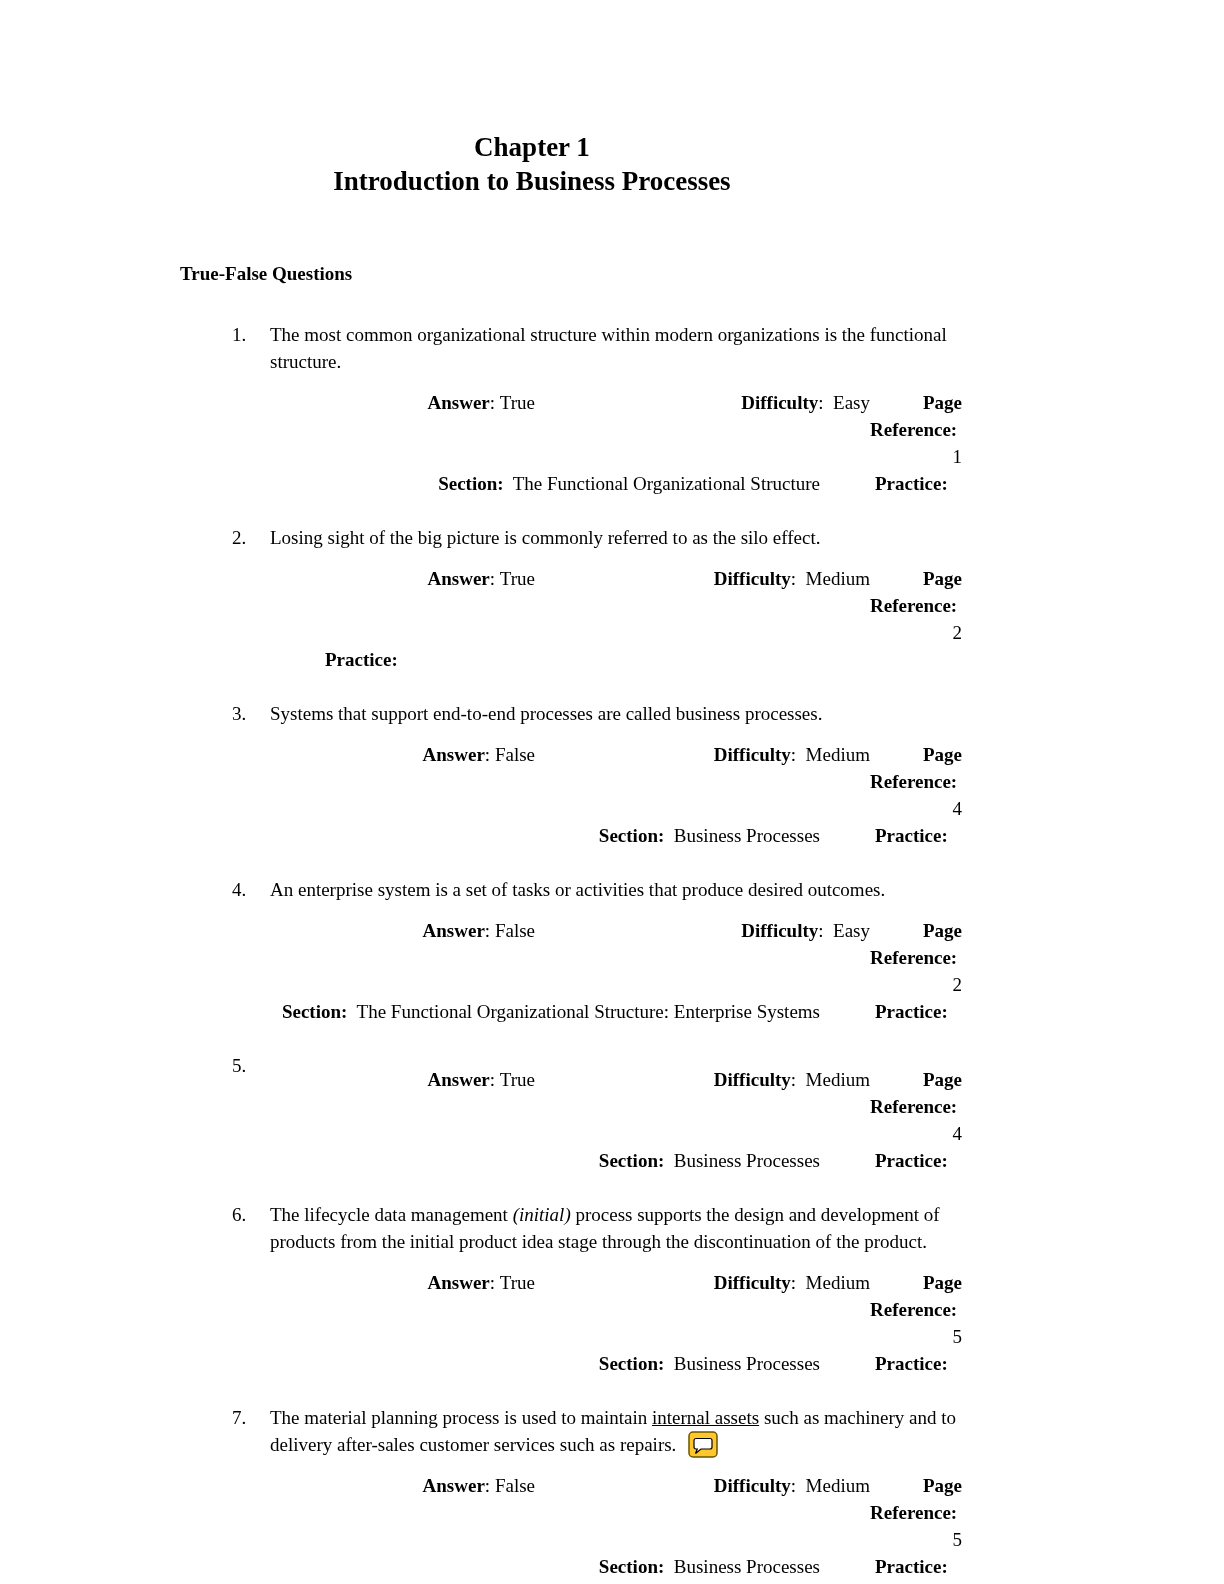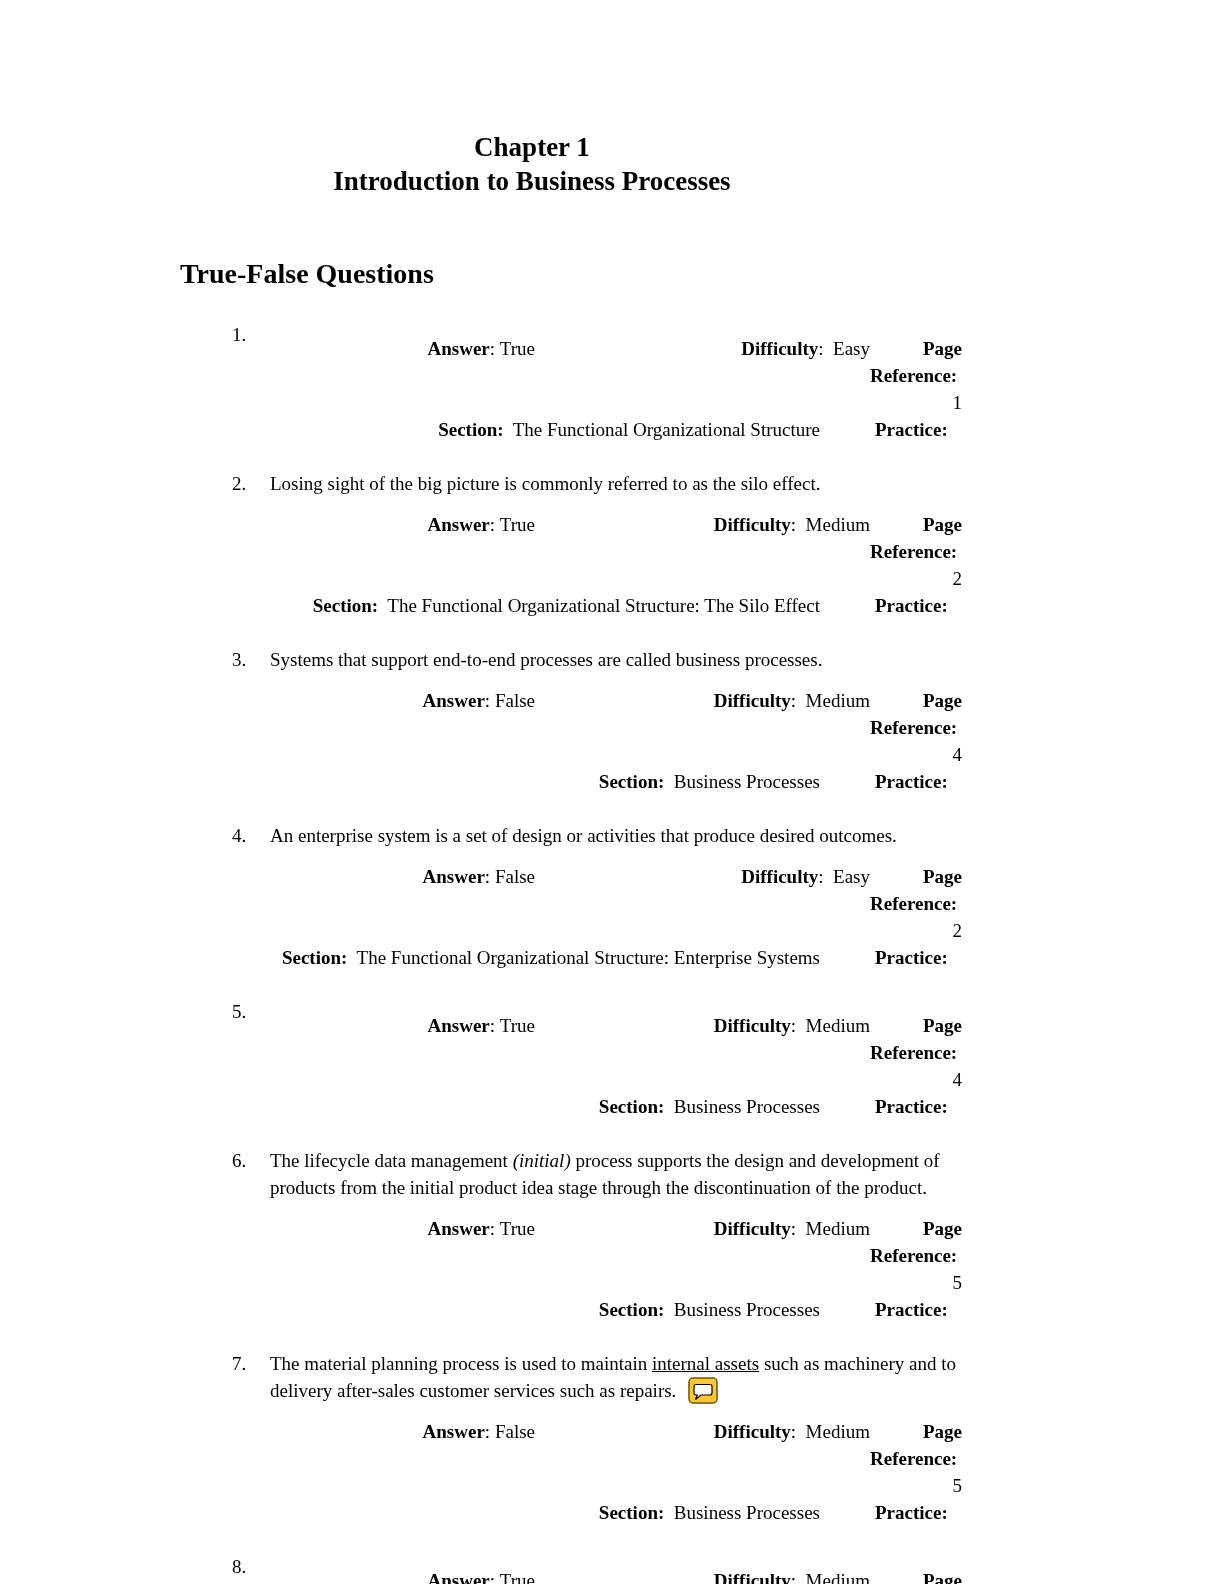--- a/index.html
+++ b/index.html
@@ -15,21 +15,21 @@
     padding-top: 130px;
     overflow: hidden;
   }
   .titles {
     text-align: center;
     font-weight: bold;
     font-size: 27px;
     line-height: 34px;
   }
   .section-heading {
-    font-size: 28px;
+    font-size: 19px;
     font-weight: bold;
     margin: 62px 0 4px 180px;
   }
   .qlist {
     margin: 34px 161px 0 232px;
   }
   .question {
     display: grid;
     grid-template-columns: 38px 1fr;
     margin-bottom: 27px;
@@ -64,20 +64,21 @@
     <div>Chapter 1</div>
     <div>Introduction to Business Processes</div>
   </div>
 
   <div class="section-heading">True-False Questions</div>
 
   <div class="qlist">
       <div class="question">
         <div class="qnum">1.</div>
         <div class="qbody">
+          <p class="qtext"><span class="run">The most common organizational structure within modern organizations is the functional structure.</span></p>
           <div class="qmeta">
             <div class="meta-row1">
               <span class="answer-cell"><b>Answer</b><span>:&nbsp;True</span></span>
               <span class="difficulty-cell"><b>Difficulty</b><span>:&nbsp; Easy</span></span>
               <span class="pageref-cell"><b>Page Reference:</b><span>&nbsp; 1</span></span>
             </div>
             <div class="meta-row2">
               <span class="sec-cell"><b>Section:</b><span>&nbsp; The Functional Organizational Structure</span></span>
               <span class="practice-cell"><b>Practice:</b><span></span></span>
             </div>
@@ -88,21 +89,20 @@
         <div class="qnum">2.</div>
         <div class="qbody">
           <p class="qtext"><span class="run">Losing sight of the big picture is commonly referred to as the silo effect.</span></p>
           <div class="qmeta">
             <div class="meta-row1">
               <span class="answer-cell"><b>Answer</b><span>:&nbsp;True</span></span>
               <span class="difficulty-cell"><b>Difficulty</b><span>:&nbsp; Medium</span></span>
               <span class="pageref-cell"><b>Page Reference:</b><span>&nbsp; 2</span></span>
             </div>
             <div class="meta-row2">
-              <span class="sec-cell"><b>Section:</b><span>&nbsp; The Functional Organizational Structure: The Silo Effect</span></span>
               <span class="practice-cell"><b>Practice:</b><span></span></span>
             </div>
           </div>
         </div>
       </div>
       <div class="question">
         <div class="qnum">3.</div>
         <div class="qbody">
           <p class="qtext"><span class="run">Systems that support end-to-end processes are called business processes.</span></p>
           <div class="qmeta">
@@ -114,21 +114,21 @@
             <div class="meta-row2">
               <span class="sec-cell"><b>Section:</b><span>&nbsp; Business Processes</span></span>
               <span class="practice-cell"><b>Practice:</b><span></span></span>
             </div>
           </div>
         </div>
       </div>
       <div class="question">
         <div class="qnum">4.</div>
         <div class="qbody">
-          <p class="qtext"><span class="run">An enterprise system is a set of design or activities that produce desired outcomes.</span></p>
+          <p class="qtext"><span class="run">An enterprise system is a set of tasks or activities that produce desired outcomes.</span></p>
           <div class="qmeta">
             <div class="meta-row1">
               <span class="answer-cell"><b>Answer</b><span>:&nbsp;False</span></span>
               <span class="difficulty-cell"><b>Difficulty</b><span>:&nbsp; Easy</span></span>
               <span class="pageref-cell"><b>Page Reference:</b><span>&nbsp; 2</span></span>
             </div>
             <div class="meta-row2">
               <span class="sec-cell"><b>Section:</b><span>&nbsp; The Functional Organizational Structure: Enterprise Systems</span></span>
               <span class="practice-cell"><b>Practice:</b><span></span></span>
             </div>

